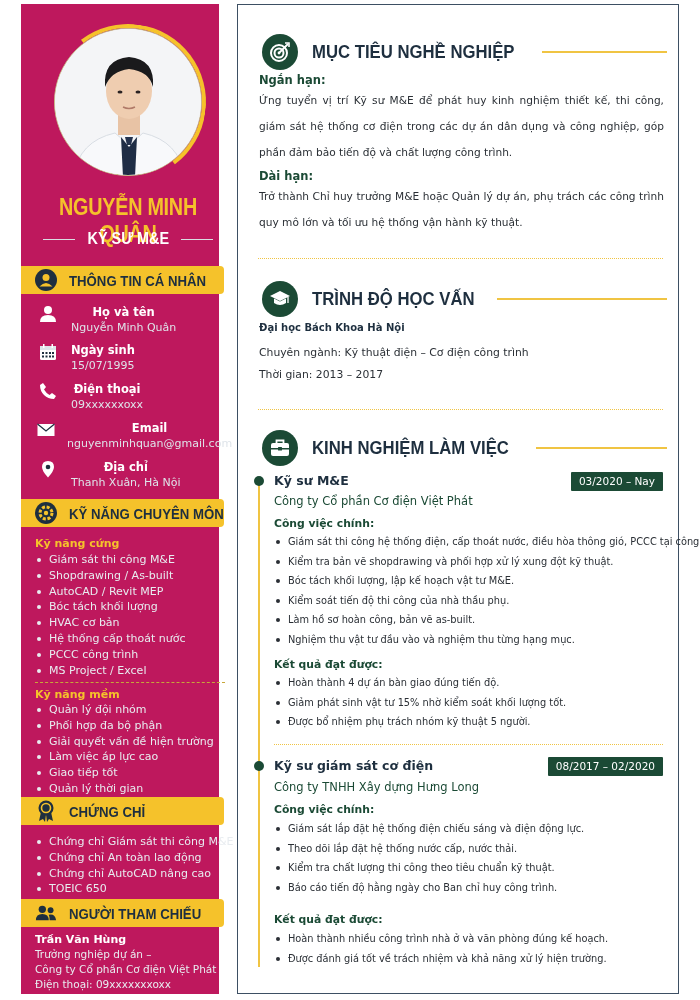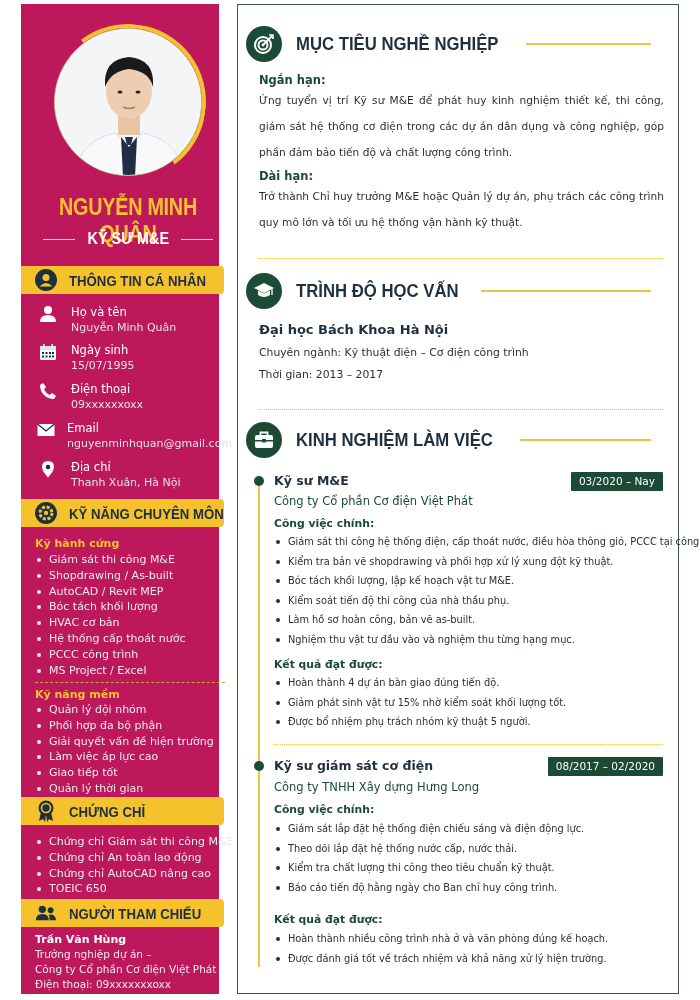--- a/index.html
+++ b/index.html
@@ -36,50 +36,50 @@
     border-radius: 0 4px 4px 0; display: flex; align-items: center; padding-left: 14px;
   }
   .sec-head .ic { width: 22px; height: 22px; display: flex; align-items: center; justify-content: center; margin-right: 12px; }
   .sec-head .lbl {
     font-family: "Liberation Sans", sans-serif; font-weight: bold; font-size: 15px; color: #1e2f3f;
     transform: scaleX(0.88); transform-origin: left center; white-space: nowrap;
   }
 
   .info-item { position: absolute; left: 16px; width: 195px; display: flex; }
   .info-item .ic { width: 22px; height: 22px; margin-right: 12px; display: flex; align-items: flex-start; justify-content: center; }
-  .info-item .k { font-size: 11.5px; font-weight: normal; color: #fff; line-height: 15px; }
+  .info-item .k { font-size: 11.5px; font-weight: bold; color: #fff; line-height: 15px; text-align: center; }
   .info-item .v { font-size: 11px; color: #dfe4ea; line-height: 15px; }
 
   .sub-title { position: absolute; left: 14px; font-size: 11px; font-weight: bold; color: #f5c22b; }
   ul.side-list { position: absolute; left: 14px; list-style: none; }
   ul.side-list li { font-size: 11px; color: #e8ecf0; line-height: 15.8px; padding-left: 14px; position: relative; white-space: nowrap; }
   ul.side-list li::before { content: ""; position: absolute; left: 2px; top: 6px; width: 4px; height: 4px; border-radius: 50%; background: #e8ecf0; }
   .dash-sep { position: absolute; left: 14px; width: 190px; border-top: 1px dashed #c8a73a; }
 
   .ref { position: absolute; left: 14px; top: 928px; }
   .ref .n { font-size: 11px; font-weight: bold; color: #fff; line-height: 15px; }
   .ref .l { font-size: 10.5px; color: #e8ecf0; line-height: 15px; white-space: nowrap; }
 
   .main {
     position: absolute; left: 237px; top: 4px; width: 442px; height: 990px;
     border: 1.5px solid #3d4f63; background: #ffffff;
   }
-  .m-head { position: absolute; left: 8px; display: flex; align-items: center; width: 405px; }
+  .m-head { position: absolute; left: 24px; display: flex; align-items: center; width: 405px; margin-top: 8px; }
   .m-head .circ { width: 36px; height: 36px; border-radius: 50%; background: #1b4a35; display: flex; align-items: center; justify-content: center; flex: none; }
   .m-head .t {
     font-family: "Liberation Sans", sans-serif; font-weight: bold; font-size: 19px; color: #1e2f3f;
     margin-left: 14px; white-space: nowrap; transform: scaleX(0.88); transform-origin: left center;
   }
   .m-head .gl { flex: 1; height: 2px; background: #f0c443; }
 
   .lbl-green { position: absolute; left: 21px; font-size: 11.5px; font-weight: bold; color: #1b4a35; }
   .para { position: absolute; left: 21px; width: 405px; font-size: 10.6px; color: #2a2f35; line-height: 26px; text-align: justify; }
   .dot-sep { position: absolute; left: 20px; width: 405px; border-top: 1.5px dotted #f0c443; }
 
-  .edu-school { position: absolute; left: 21px; top: 317px; font-size: 13px; font-weight: bold; color: #1e2f3f; }
+  .edu-school { position: absolute; left: 21px; top: 317px; font-size: 10px; font-weight: bold; color: #1e2f3f; }
   .edu-line { position: absolute; left: 21px; font-size: 10.8px; color: #2a2f35; }
 
   .timeline { position: absolute; left: 20px; top: 476px; width: 2px; height: 486px; background: #f0c443; }
   .tl-dot { position: absolute; left: 16px; width: 10px; height: 10px; border-radius: 50%; background: #1b4a35; }
   .job-title { position: absolute; left: 36px; font-size: 12.5px; font-weight: bold; color: #1e2f3f; }
   .job-date { position: absolute; right: 15px; height: 19px; padding: 0 8px; background: #1b4a35; color: #fff; font-size: 10.5px; line-height: 19px; border-radius: 1px; }
   .job-company { position: absolute; left: 36px; font-size: 11.5px; color: #1b4a35; }
   .job-sub { position: absolute; left: 36px; font-size: 10.8px; font-weight: bold; color: #1b4a35; }
   ul.job-list { position: absolute; left: 36px; list-style: none; width: 395px; }
   ul.job-list li { font-size: 9.8px; color: #2a2f35; line-height: 19.6px; padding-left: 14px; position: relative; white-space: nowrap; }
@@ -201,21 +201,21 @@
   <div class="sec-head" style="top:495px">
     <span class="ic">
       <svg width="22" height="22" viewBox="0 0 22 22">
           <circle cx="11" cy="11" r="11" fill="#1e2f3f"></circle>
           <circle cx="11" cy="11" r="6" fill="none" stroke="#f5c22b" stroke-width="3" stroke-dasharray="3 1.7"></circle>
           <circle cx="11" cy="11" r="2.2" fill="#f5c22b"></circle>
         </svg>
     </span>
     <span class="lbl">KỸ NĂNG CHUYÊN MÔN</span>
   </div>
-  <div class="sub-title" style="top:533px">Kỹ hành cứng</div>
+  <div class="sub-title" style="top:533px">Kỹ năng cứng</div>
   <ul class="side-list" style="top:548px">
     <li>Giám sát thi công M&amp;E</li>
     <li>Shopdrawing / As-built</li>
     <li>AutoCAD / Revit MEP</li>
     <li>Bóc tách khối lượng</li>
     <li>HVAC cơ bản</li>
     <li>Hệ thống cấp thoát nước</li>
     <li>PCCC công trình</li>
     <li>MS Project / Excel</li>
   </ul>

